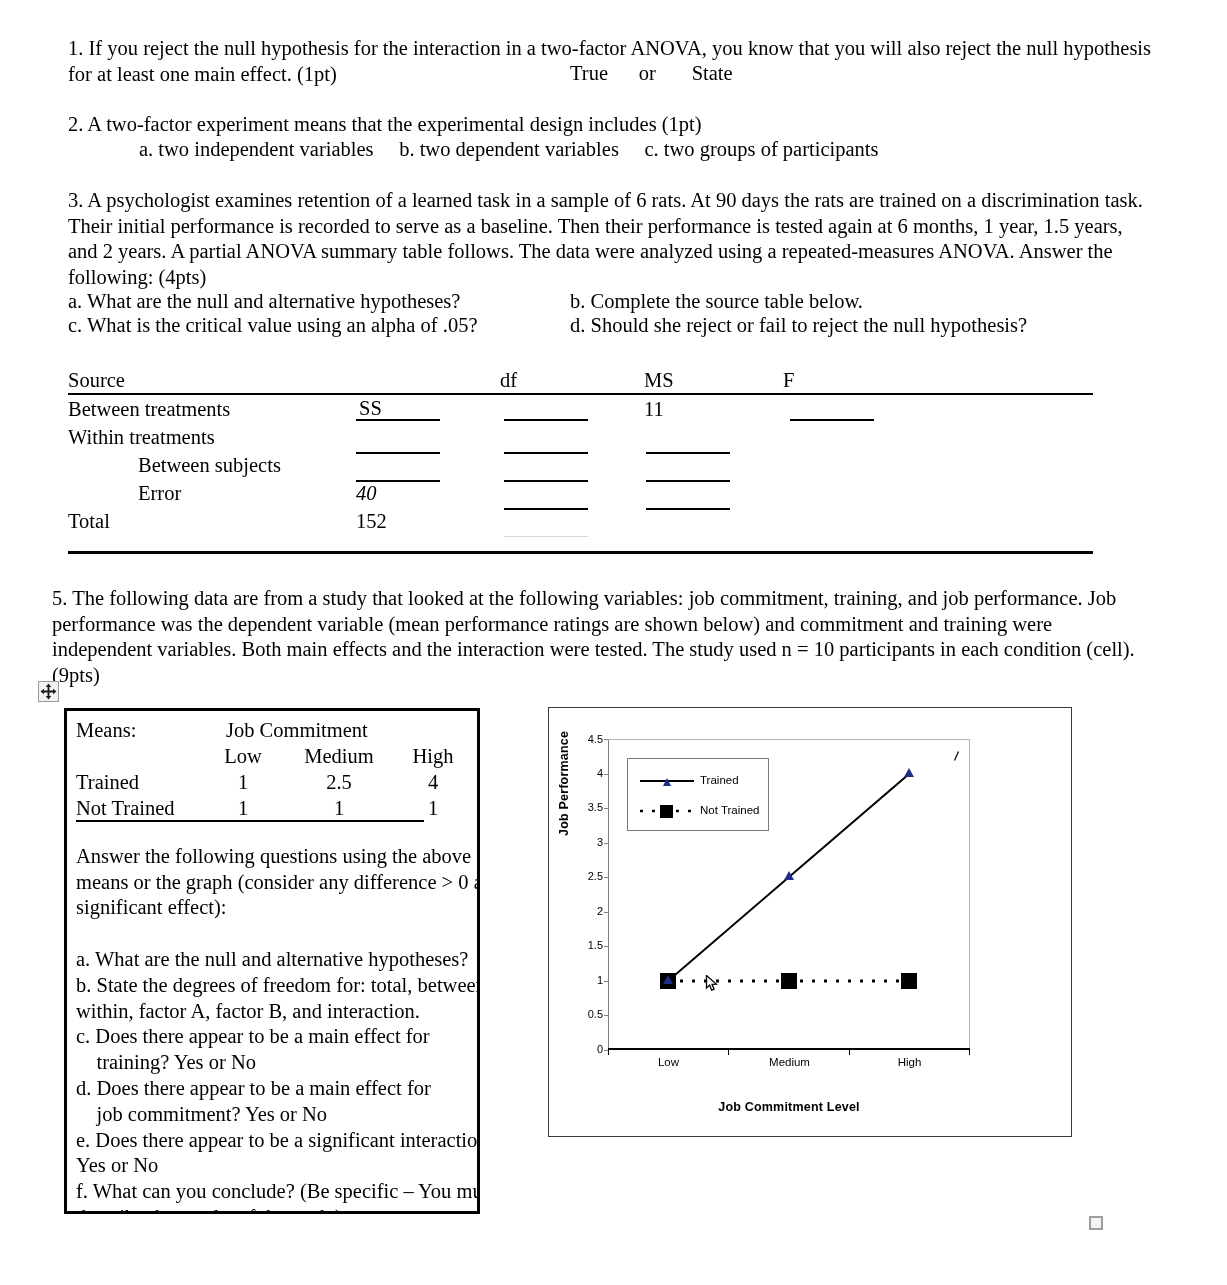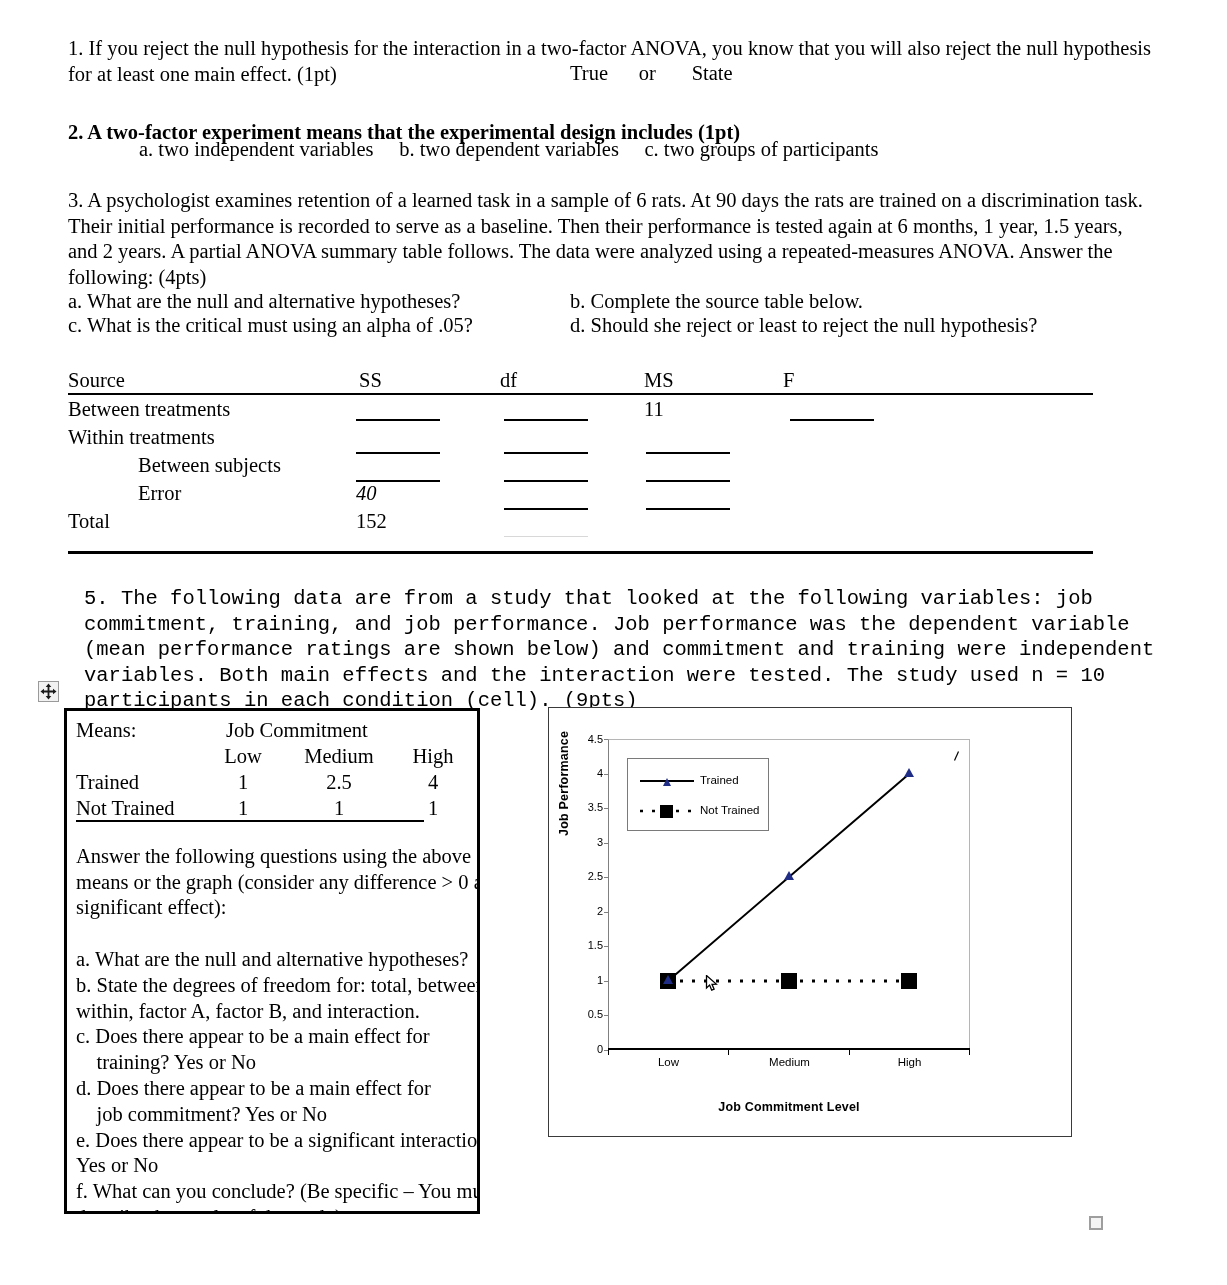--- a/index.html
+++ b/index.html
@@ -36,21 +36,21 @@
   #q1 { left: 68px; top: 36px; width: 1090px; }
   #q1-choices {
     position: absolute;
     left: 570px; top: 61px;
     font-size: 20.5px;
     line-height: 25.5px;
     white-space: pre;
   }
 
   
-  #q2 { left: 68px; top: 120px; width: 1090px; font-weight: bold; }
+  #q2 { left: 68px; top: 112px; width: 1090px; }
   #q2-options {
     position: absolute;
     left: 139px; top: 137px;
     font-size: 20.5px;
     line-height: 25.5px;
     white-space: pre;
   }
 
   
   #q3 { left: 68px; top: 188px; width: 1085px; }
@@ -99,21 +99,21 @@
   .st-blank.faint { border-top: 1px solid #d8d8d8; }
   .st-bottomrule {
     position: absolute;
     left: 0; top: 183px;
     width: 1025px;
     height: 0;
     border-top: 2px solid #000;
   }
 
   
-  #q5 { left: 84px; top: 586px; width: 1090px; font-family: Liberation Mono, monospace; }
+  #q5 { left: 52px; top: 586px; width: 1090px; }
 
   
   #move-handle {
     position: absolute;
     left: 38px; top: 681px;
     width: 21px; height: 21px;
     border: 1px solid #9a9a9a;
     background: #f2f2f2;
     box-sizing: border-box;
   }
@@ -346,26 +346,26 @@
 
   <div class="qtext" id="q1">1. If you reject the null hypothesis for the interaction in a two-factor ANOVA, you know that you will also reject the null hypothesis for at least one main effect. (1pt)</div>
   <div id="q1-choices">True      or       State</div>
 
   <div class="qtext" id="q2">2. A two-factor experiment means that the experimental design includes (1pt)</div>
   <div id="q2-options">a. two independent variables     b. two dependent variables     c. two groups of participants</div>
 
   <div class="qtext" id="q3">3. A psychologist examines retention of a learned task in a sample of 6 rats. At 90 days the rats are trained on a discrimination task. Their initial performance is recorded to serve as a baseline. Then their performance is tested again at 6 months, 1 year, 1.5 years, and 2 years. A partial ANOVA summary table follows. The data were analyzed using a repeated-measures ANOVA. Answer the following: (4pts)</div>
   <div id="q3-a">a. What are the null and alternative hypotheses?</div>
   <div id="q3-b">b. Complete the source table below.</div>
-  <div id="q3-c">c. What is the critical must using an alpha of .05?</div>
-  <div id="q3-d">d. Should she reject or least to reject the null hypothesis?</div>
+  <div id="q3-c">c. What is the critical value using an alpha of .05?</div>
+  <div id="q3-d">d. Should she reject or fail to reject the null hypothesis?</div>
 
   <div id="source-table">
     <div class="st-head" style="left:0px;">Source</div>
-    <div class="st-head" style="left:291px;">SS</div>
+    <div class="st-head" style="left:291px;margin-top:28px;">SS</div>
     <div class="st-head" style="left:432px;">df</div>
     <div class="st-head" style="left:576px;">MS</div>
     <div class="st-head" style="left:715px;">F</div>
     <div class="st-headrule"></div>
 
     <div class="st-label" style="left:0px;   top:29px;">Between treatments</div>
     <div class="st-value" style="left:576px; top:29px;">11</div>
     <div class="st-blank" style="left:288px; top:51px;"></div>
     <div class="st-blank" style="left:436px; top:51px;"></div>
     <div class="st-blank" style="left:722px; top:51px;"></div>

